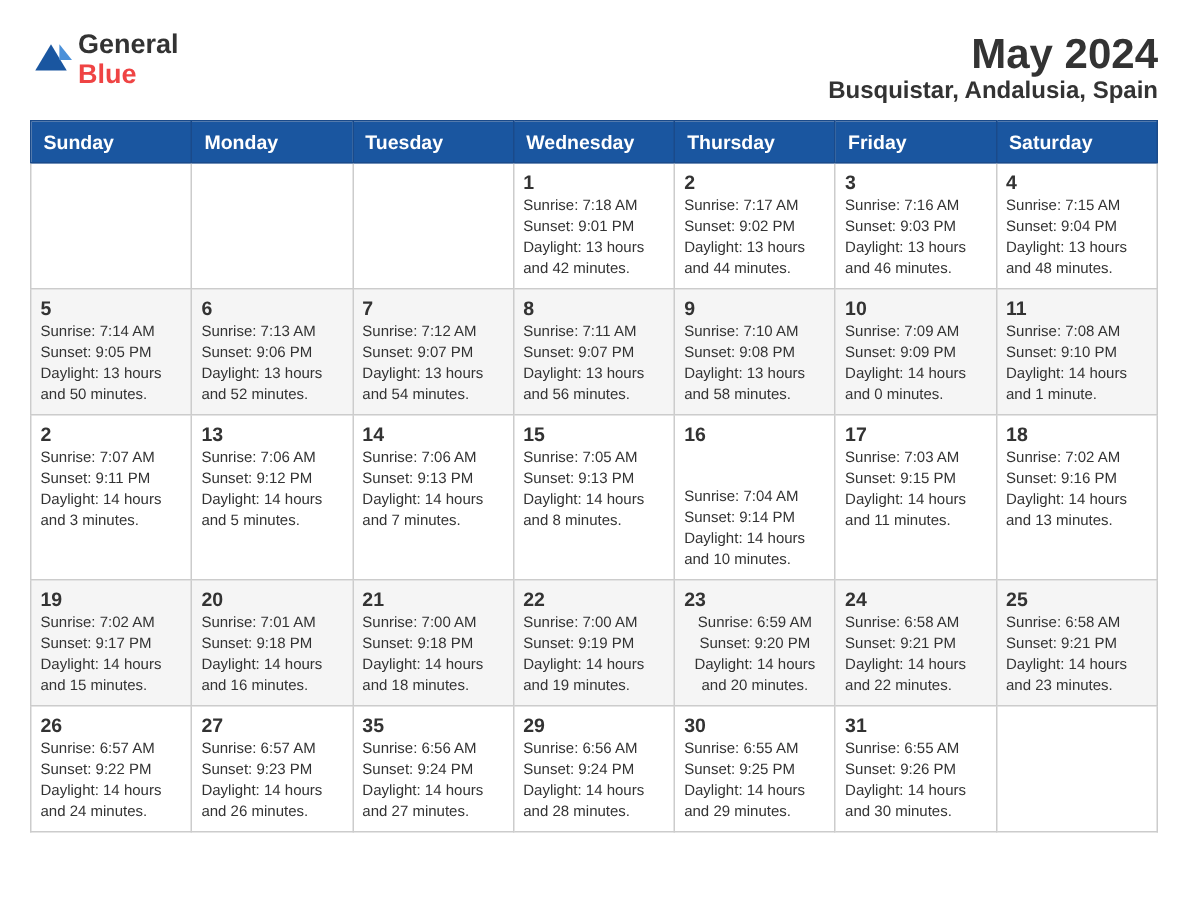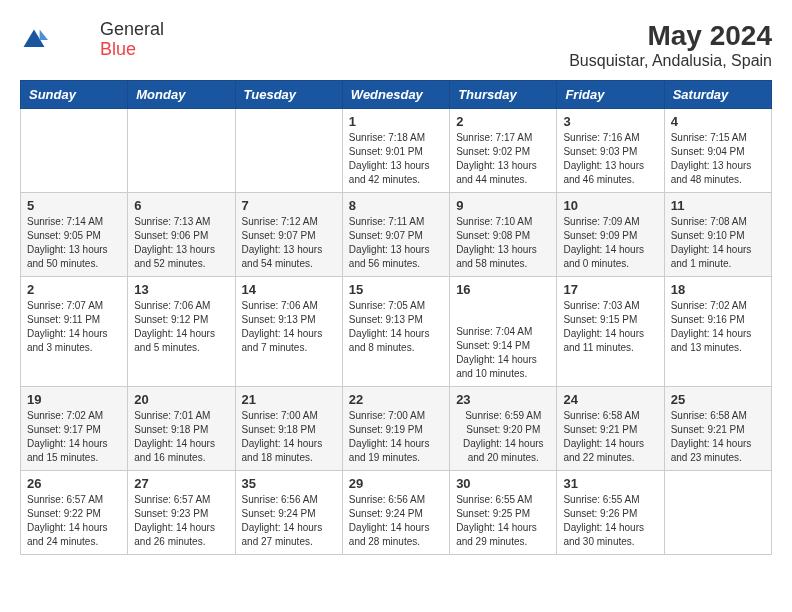--- a/index.html
+++ b/index.html
@@ -16,55 +16,54 @@
       align-items: flex-start;
       margin-bottom: 10px;
     }
     .logo {
       display: flex;
       align-items: center;
       gap: 4px;
     }
     .logo-text {
       font-size: 18px;
-      font-weight: normal;
+      font-weight: bold;
       line-height: 1.1;
-      margin-left: 48px;
     }
     .logo-general { color: #333; }
     .logo-blue { color: #ef4444; }
     .logo-icon {
       width: 28px;
       height: 28px;
     }
     .title-area {
       text-align: right;
     }
     .month-title {
       font-size: 28px;
       font-weight: bold;
       color: #333;
     }
     .location-title {
       font-size: 16px;
       color: #333;
+      font-weight: bold;
     }
     .calendar {
       width: 100%;
       border-collapse: collapse;
       border: 1px solid #ccc;
     }
     .calendar th {
       background: #1a56a0;
       color: #fff;
       text-align: left;
       padding: 6px 8px;
       font-size: 13px;
       border: 1px solid #1a4a8a;
-      font-style: italic;
     }
     .calendar td {
       vertical-align: top;
       border: 1px solid #ccc;
       padding: 5px 6px;
       font-size: 10.5px;
       color: #333;
       width: 107px;
       min-height: 85px;
       background: #fff;

